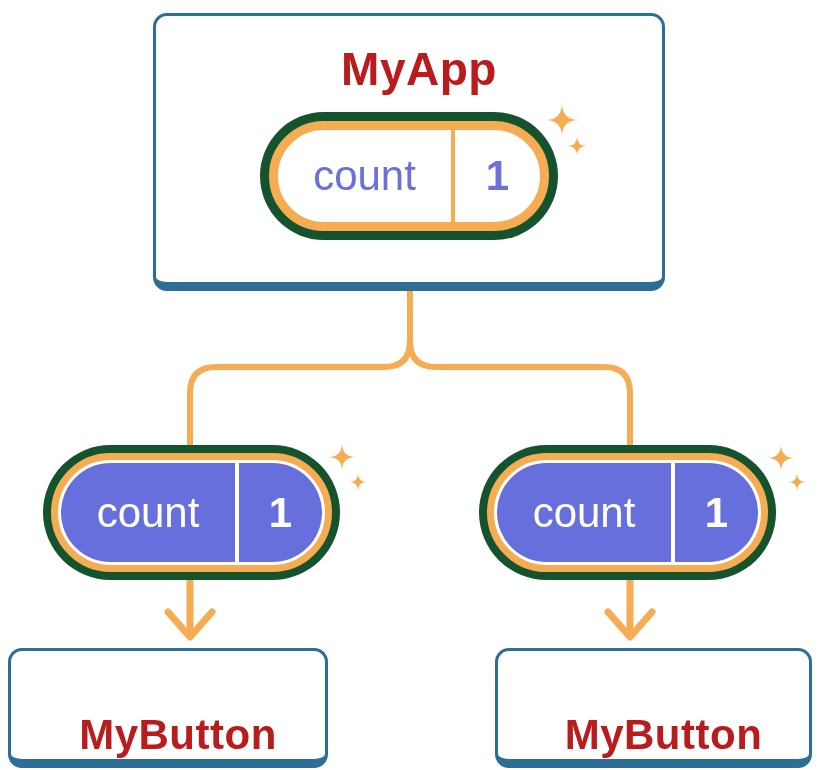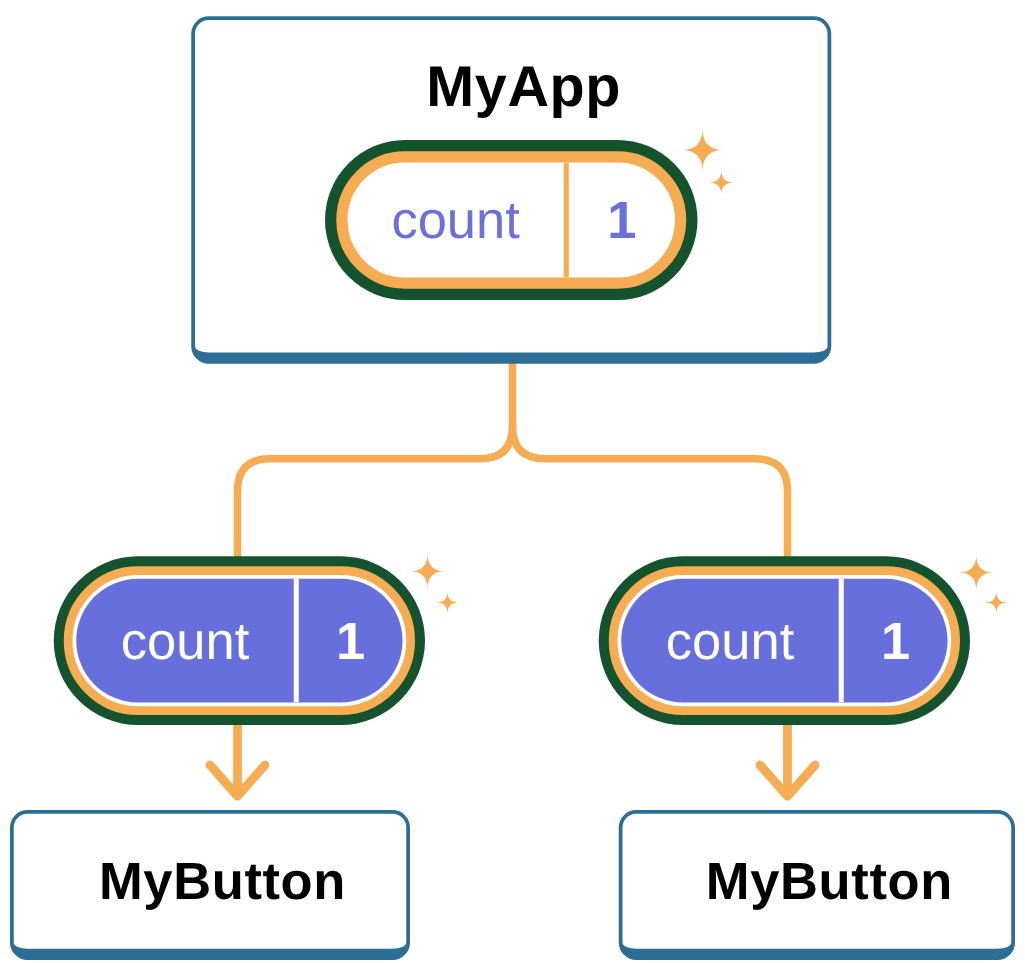--- a/index.html
+++ b/index.html
@@ -18,29 +18,29 @@
   .card{
     position:absolute;
     background:#ffffff;
     border:3px solid #2D6E96;
     border-bottom-width:9px;
     border-radius:14px;
     box-sizing:border-box;
     z-index:3;
   }
   .card-root{left:153px;top:13px;width:512px;height:278px;}
-  .card-child{display:flex;align-items:center;justify-content:center;}
+  .card-child{display:flex;align-items:flex-end;justify-content:center;}
   .card-child-left{left:8px;top:648px;width:320px;height:120px;}
   .card-child-right{left:495px;top:648px;width:317px;height:120px;}
   .card-title{
     text-align:center;
     margin-top:26px;
     font-size:46px;
     font-weight:700;
-    color:#000000;
+    color:#b91c1c;
     letter-spacing:0.5px;
     padding-left:20px;
   }
   .card-child .card-title{margin:0;font-size:42px;}
 
   
   .pill{
     position:absolute;
     border-radius:999px;
     background:#14532d;           

